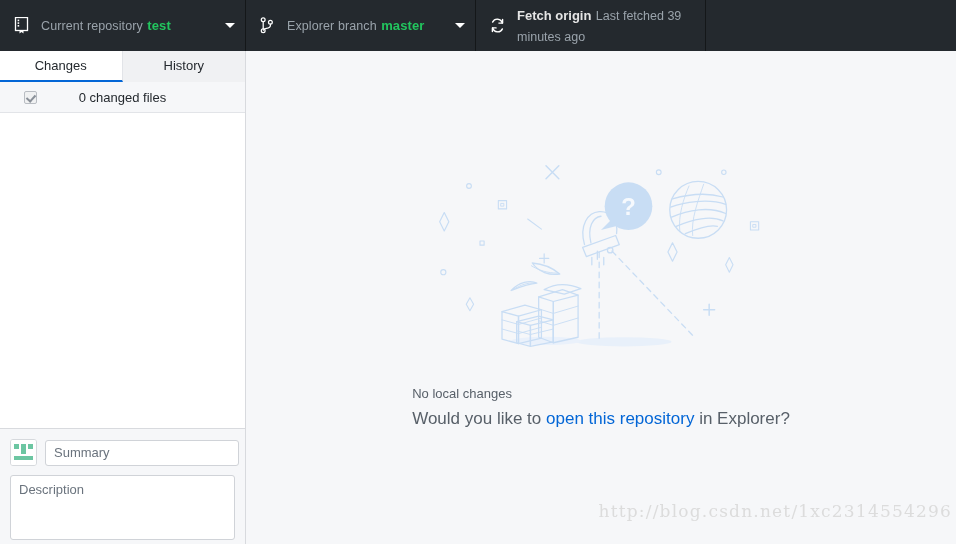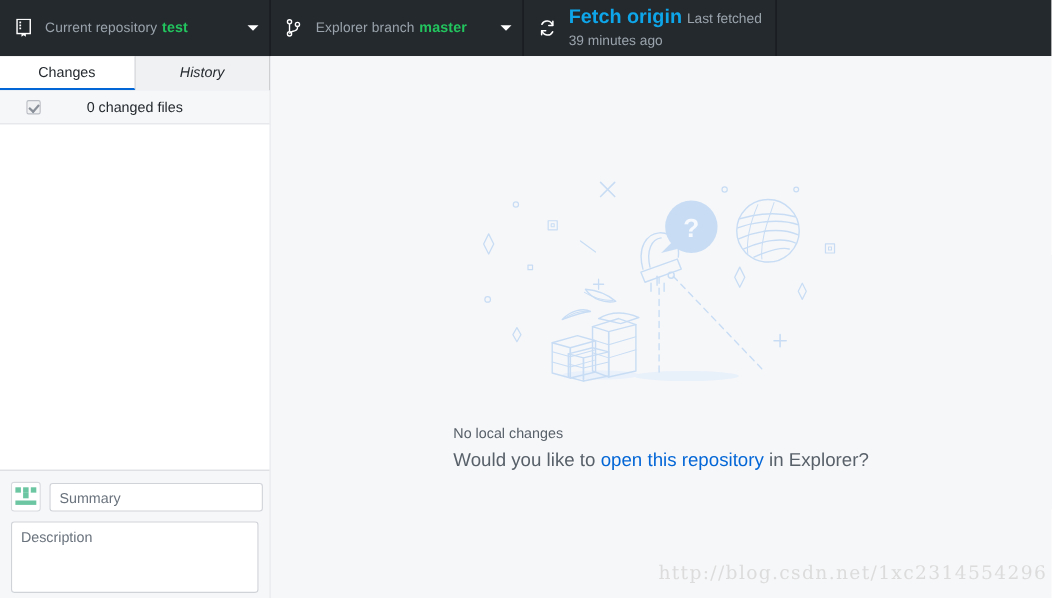--- a/index.html
+++ b/index.html
@@ -41,21 +41,21 @@
   .tb-text { flex: 1 1 auto; min-width: 0; line-height: 1.28; }
   .tb-label {
     font-size: 12.5px; color: #9aa3ab; letter-spacing: .1px;
     white-space: nowrap; overflow: hidden; text-overflow: ellipsis;
   }
   .tb-value {
     font-size: 13px; color: #22c55e; font-weight: bold; letter-spacing: .1px;
     white-space: nowrap; overflow: hidden; text-overflow: ellipsis;
     margin-top: 19px;
   }
-  .tb-fetch-title { font-size: 18px; color: #0ea5e9; font-weight: bold; }
+  .tb-fetch-title { font-size: 13px; color: #e5e5e5; font-weight: bold; }
   .tb-fetch-sub   { font-size: 12.5px; color: #9aa3ab; margin-top: 1px; }
   .caret {
     width: 10px; height: 10px; flex: 0 0 10px; margin-left: 8px;
     position: relative;
   }
   .caret::after {
     content: ""; position: absolute; left: 0; top: 2px;
     border-left: 5px solid transparent;
     border-right: 5px solid transparent;
     border-top: 5px solid #ffffff;
@@ -75,21 +75,21 @@
   .tabs { height: 31px; flex: 0 0 31px; display: flex; background: #737373; justify-content: space-between; }
   .tab {
     flex: 1 1 50%;
     display: flex; align-items: center; justify-content: center;
     font-size: 13px; color: #24292e;
     background: #f0f1f3;
     border-bottom: 2px solid transparent;
     border-right: 1px solid #e2e4e8;
     cursor: default;
   }
-  .tab:last-child { border-right: none; font-style: italic; }
+  .tab:last-child { border-right: none; }
   .tab.active {
     background: #ffffff;
     border-bottom-color: #0366d6;
   }
   .changed-row {
     height: 31px; flex: 0 0 31px;
     display: flex; align-items: center;
     background: #f6f7f9;
     border-bottom: 1px solid #e2e4e8;
     padding: 0 24px;
@@ -113,21 +113,21 @@
     pointer-events: none;
   }
   .file-list { flex: 1 1 auto; background: #ffffff; min-height: 0; }
 
   .commit-area {
     flex: 0 0 auto;
     background: #f6f7f9;
     border-top: 1px solid #d8dade;
     padding: 10px 10px 0 10px;
   }
-  .summary-row { display: flex; align-items: flex-end; }
+  .summary-row { display: flex; align-items: center; }
   .avatar {
     width: 27px; height: 27px; flex: 0 0 27px; margin-right: 8px;
     border: 1px solid #d6d9dd; border-radius: 3px;
     background: #ffffff; overflow: hidden;
   }
   .summary-input {
     flex: 1 1 auto; height: 26px;
     border: 1px solid #d0d3d8; border-radius: 3px;
     background: #ffffff;
     padding: 0 8px;
@@ -155,21 +155,21 @@
     min-width: 0;
   }
   .illustration { width: 330px; height: 210px; margin-bottom: 16px; margin-top: -6px; }
   .blank-text { text-align: left; line-height: 1.5; }
   .blank-title { font-size: 13px; color: #586069; }
   .blank-sub { font-size: 17px; color: #586069; margin-top: 3px; }
   .blank-link { color: #0366d6; cursor: pointer; }
 
   .watermark {
     position: absolute;
-    right: 4px; bottom: 13px;
+    right: 4px; bottom: 23px;
     font-family: "DejaVu Serif", "Liberation Serif", serif;
     font-size: 17px;
     color: #dcdcdc;
     letter-spacing: 1.2px;
     white-space: nowrap;
     user-select: none;
   }
 </style>
 </head>
 <body>

